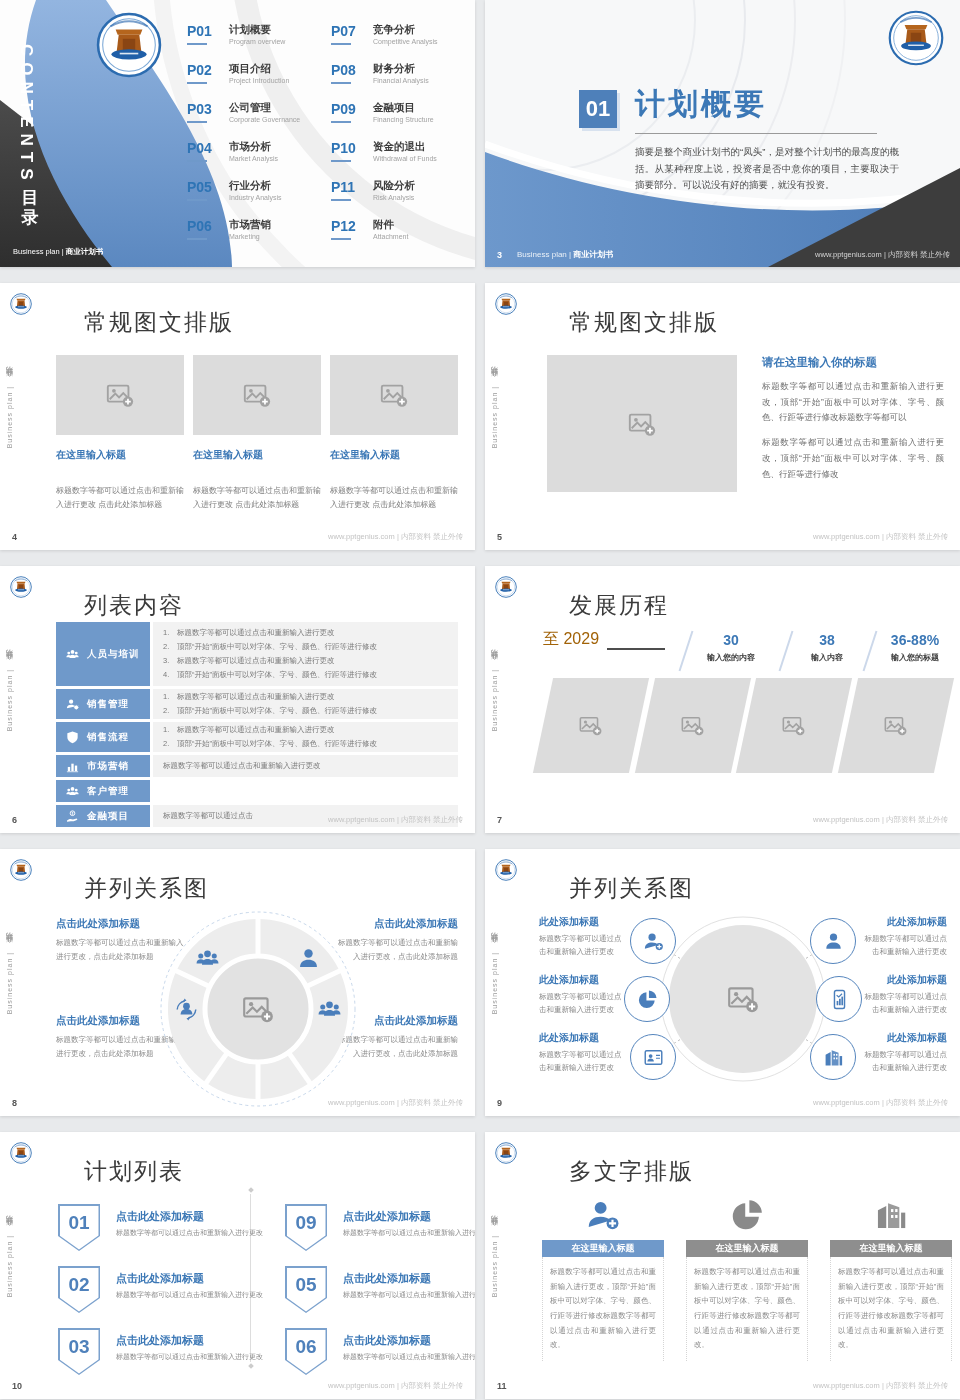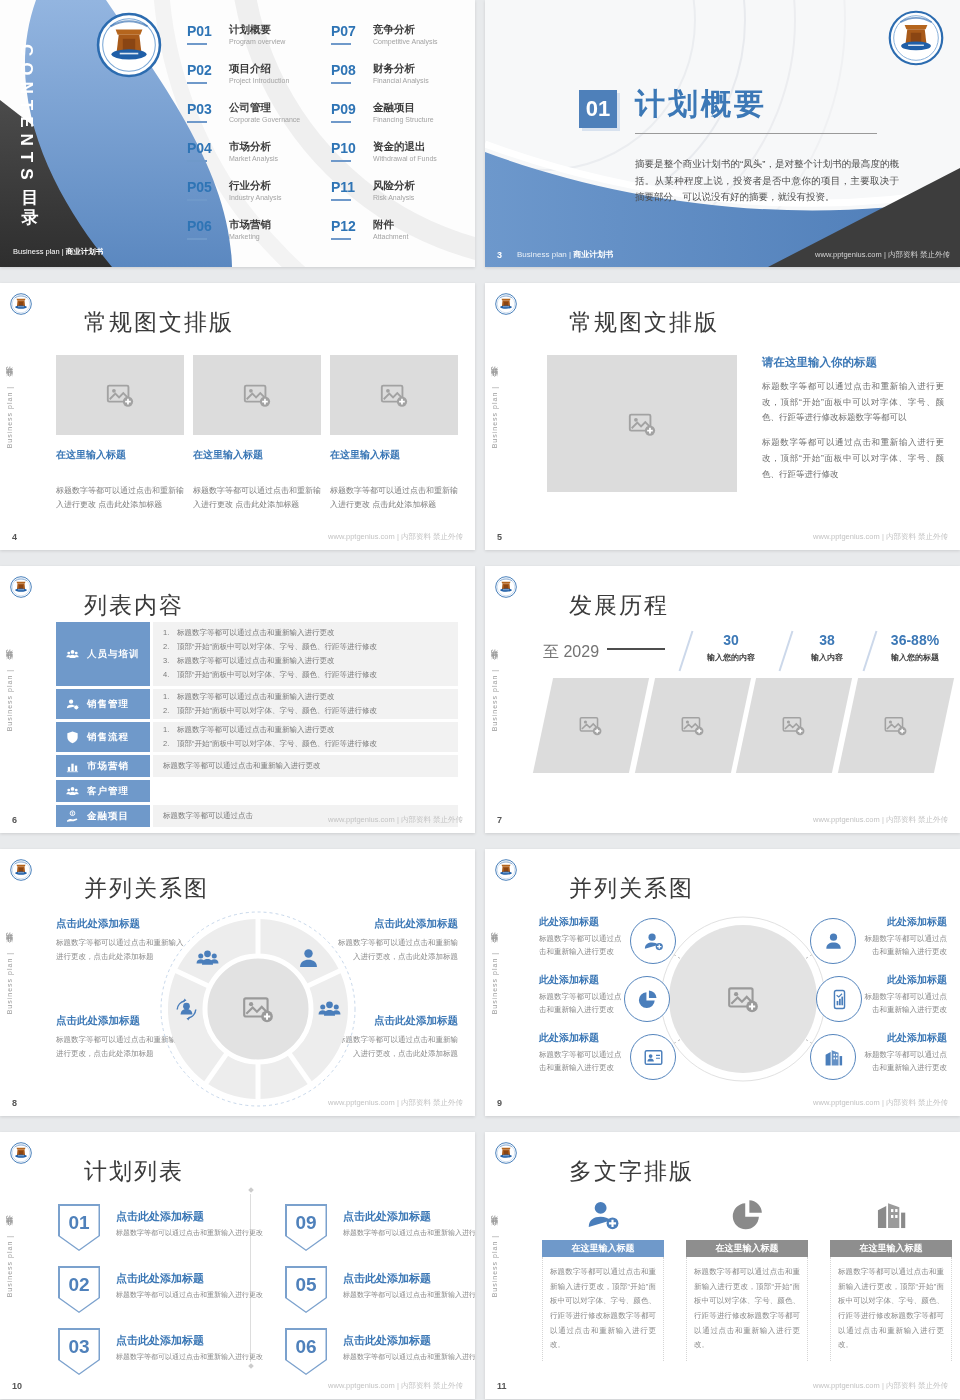--- a/index.html
+++ b/index.html
@@ -27,21 +27,21 @@
   .pnum { width:42px; font-size:14px; font-weight:bold; color:#2e74b5; }
   .pline { display:block; width:20px; height:2px; background:#6f99ca; margin-top:4px; }
   .ptxt b { display:block; font-size:10.5px; color:#3d3d3d; }
   .ptxt em { display:block; font-style:normal; font-size:7px; color:#a3a3a3; margin-top:1px; }
 
   
   .sec-logo { position:absolute; right:16px; top:10px; width:56px; height:56px; }
   .numbox { position:absolute; left:94px; top:90px; width:38px; height:38px; background:#4e80ba; color:#fff; font-size:22px; font-weight:bold; display:flex; align-items:center; justify-content:center; box-shadow:3px 3px 0 #d8e2ef; }
   .sec-title { position:absolute; left:150px; top:84px; font-size:30px; font-weight:bold; color:#3c78b6; letter-spacing:3px; }
   .sec-rule { position:absolute; left:150px; top:133px; width:242px; height:1px; background:#9a9a9a; }
-  .sec-body { position:absolute; left:150px; top:144px; width:264px; font-size:9.5px; color:#4d4d4d; line-height:1.75; text-align:justify;margin-top:12px; }
+  .sec-body { position:absolute; left:150px; top:144px; width:264px; font-size:9.5px; color:#4d4d4d; line-height:1.75; text-align:justify; }
   .sec-page { position:absolute; left:12px; bottom:7px; font-size:9px; font-weight:bold; color:#fff; }
   .sec-fl { position:absolute; left:32px; bottom:7px; font-size:8px; color:#eaf0f7; }
   .sec-fl b { font-weight:bold; color:#fff; }
   .sec-brand { position:absolute; right:10px; bottom:7px; font-size:7.5px; color:#d5d5d5; }
 
   
   .ph { background:#dcdcdc; display:flex; align-items:center; justify-content:center; color:#a2a2a2; }
   .ph svg { width:30px; height:30px; }
 
   
@@ -60,21 +60,21 @@
   .l-wrap { position:absolute; left:56px; top:56px; width:402px; }
   .lrow { display:flex; gap:3px; margin-bottom:3px; }
   .lbar { flex:none; width:94px; background:#6f99ca; color:#fff; display:flex; align-items:center; padding-left:9px; gap:7px; }
   .lbar svg { width:15px; height:15px; flex:none; }
   .lbar span { font-size:9.5px; font-weight:bold; letter-spacing:1px; }
   .lpanel { flex:1; background:#f2f2f2; padding:4px 10px; display:flex; flex-direction:column; justify-content:center; }
   .ln { display:flex; font-size:7.5px; color:#7a7a7a; line-height:1.85; }
   .ln i { font-style:normal; width:14px; flex:none; }
 
   
-  .s7-prefix { position:absolute; left:58px; top:76px; font-size:16px; color:#737373;text-align:right; }
+  .s7-prefix { position:absolute; left:58px; top:63px; font-size:16px; color:#a16207;text-align:right; }
   .s7-dash { position:absolute; left:122px; top:82px; width:58px; height:2px; background:#4d4d4d; }
   .stat { position:absolute; top:66px; text-align:center; }
   .stat .v { font-size:14px; font-weight:bold; color:#3c78b6; }
   .stat .l { margin-top:4px; font-size:8px; font-weight:bold; color:#3d3d3d; }
   .slash { position:absolute; top:64px; width:2px; height:42px; background:#ccd8ea; transform:rotate(18deg); }
   .s7-strip { position:absolute; left:58px; top:112px; width:400px; height:95px; display:flex; gap:6px; }
   .s7-cell { flex:1; background:#dcdcdc; transform:skewX(-12deg); display:flex; align-items:center; justify-content:center; color:#a2a2a2; }
   .s7-cell svg { width:25px; height:25px; transform:skewX(12deg); }
 
   

